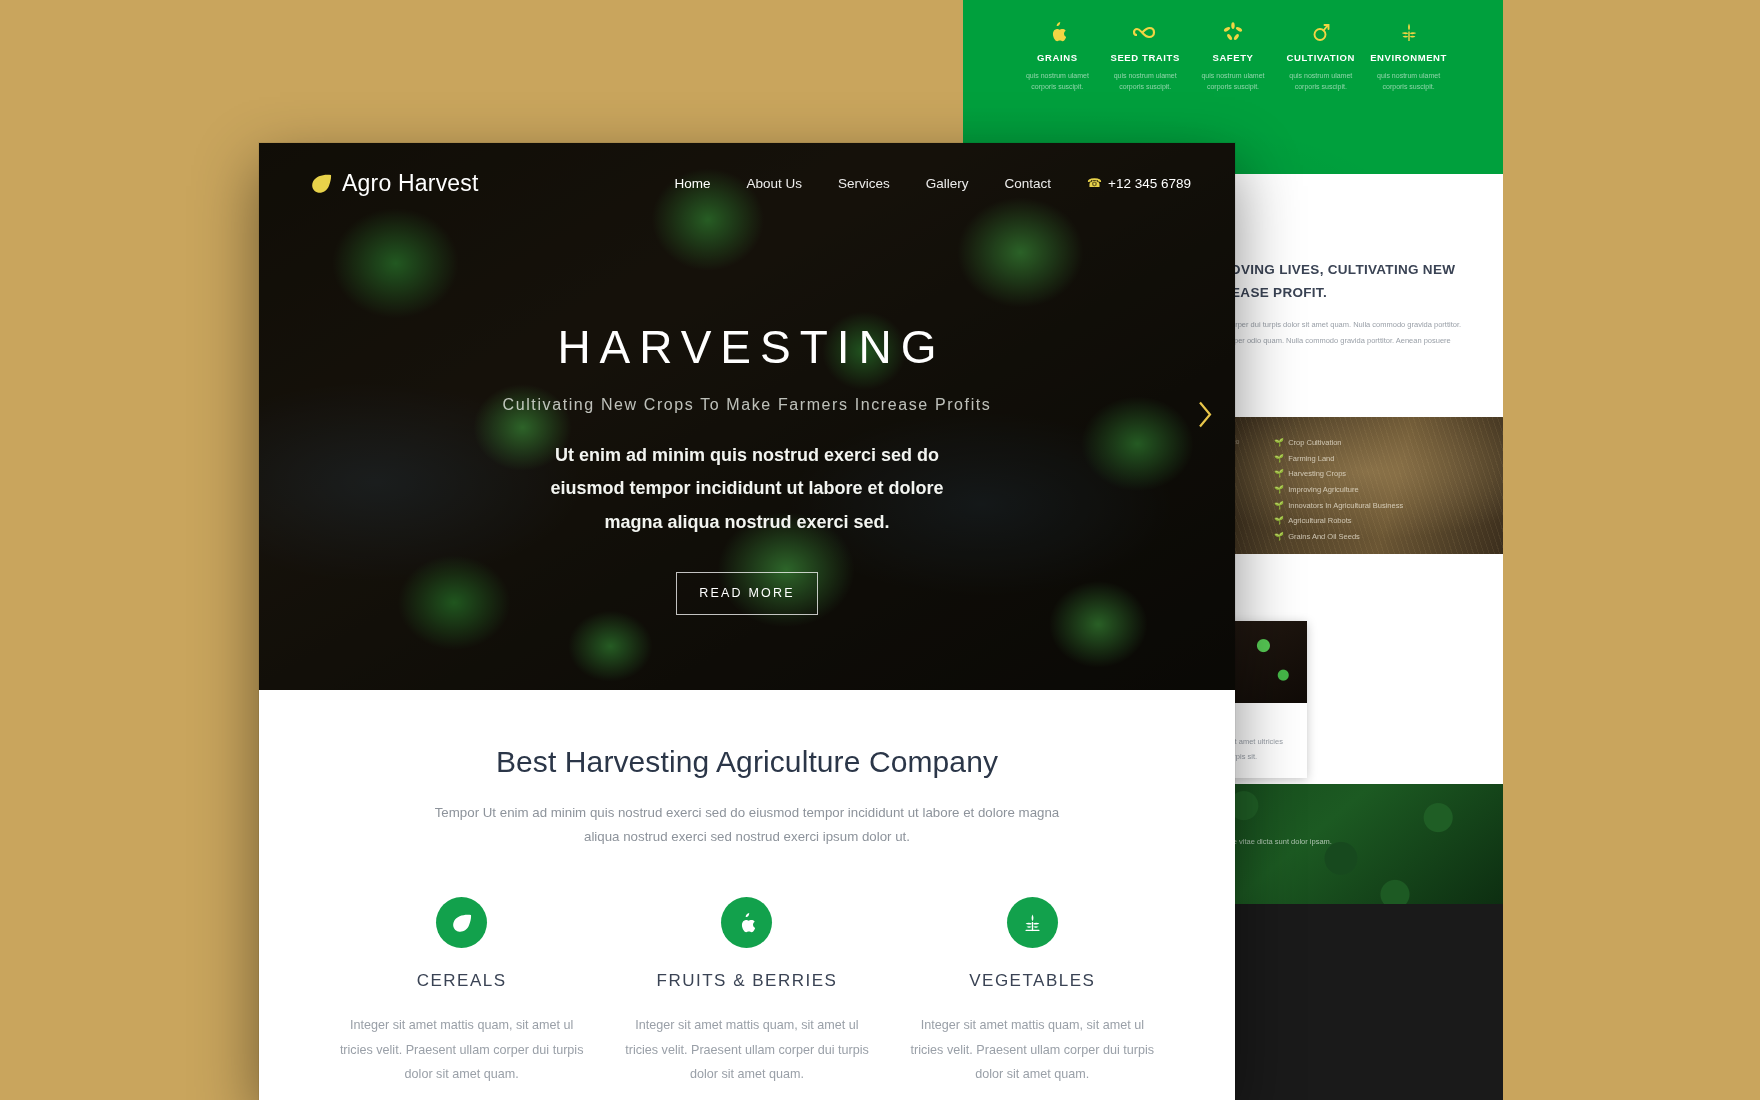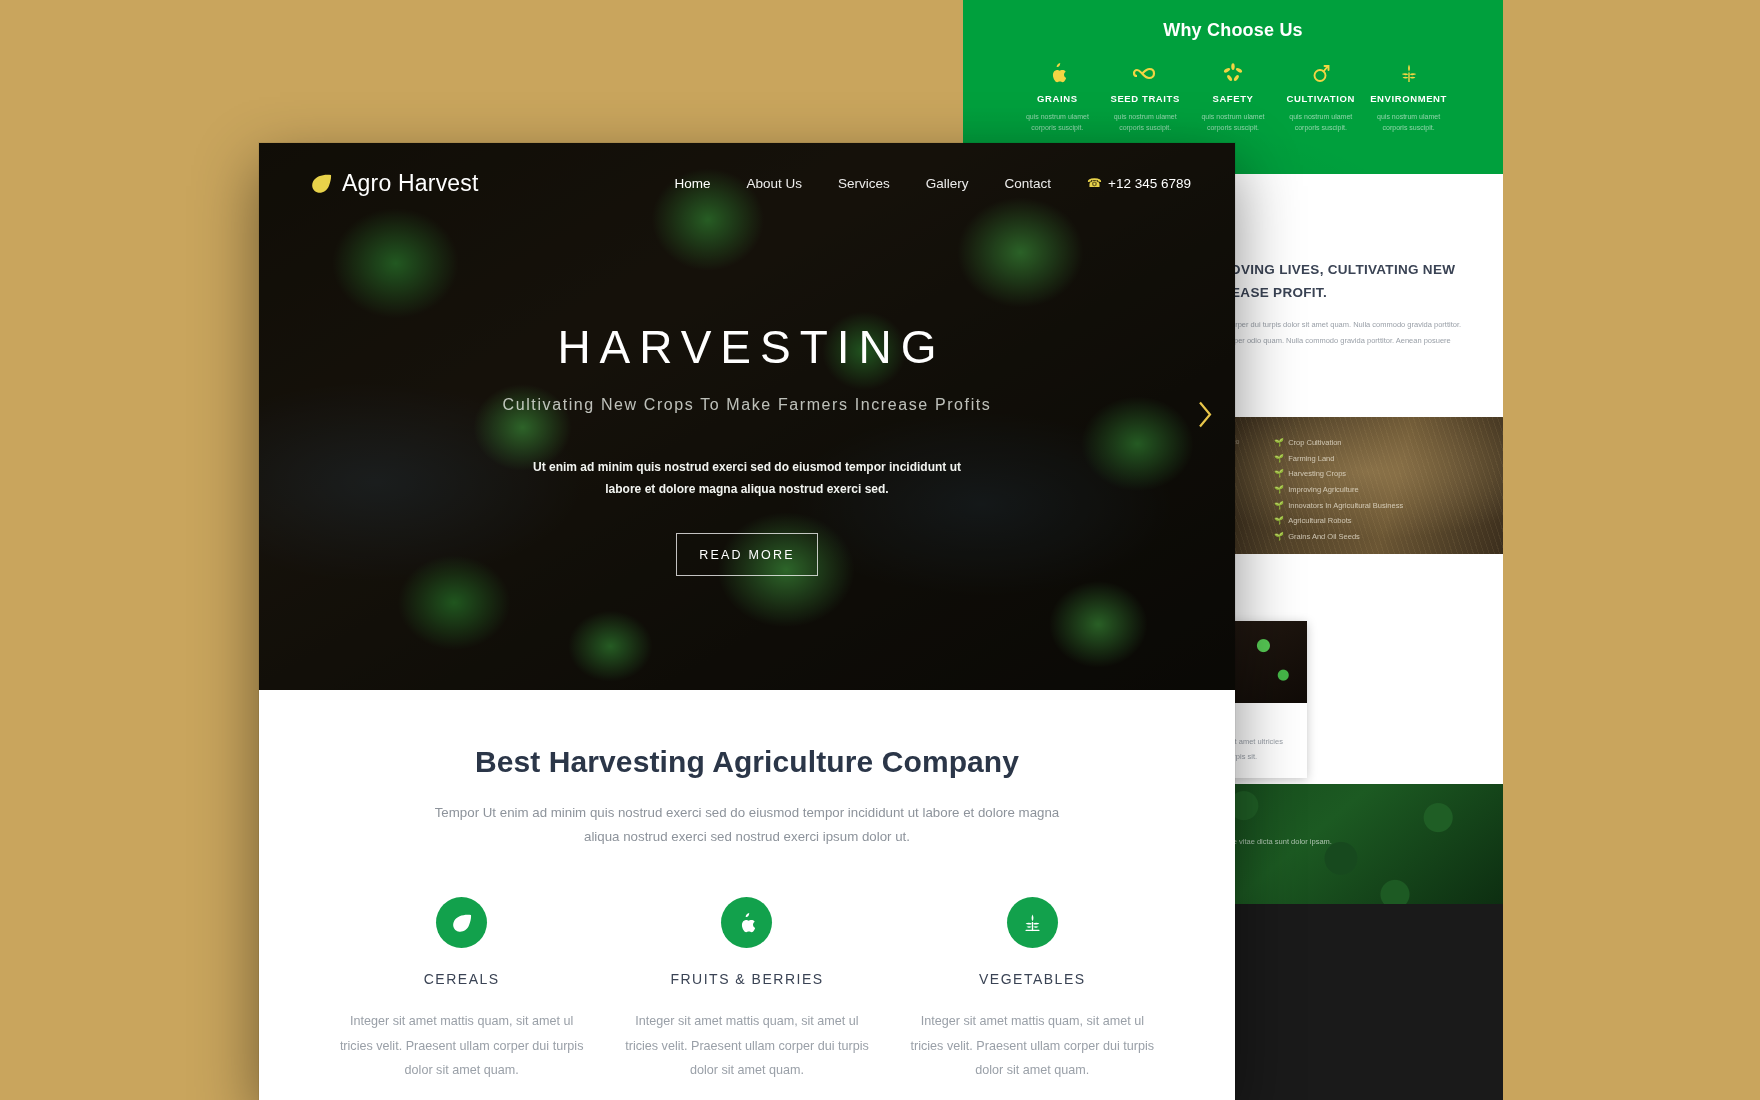--- a/index.html
+++ b/index.html
@@ -359,24 +359,24 @@
     text-indent: 9px;
   }
   .hero-sub {
     margin-top: 22px;
     color: rgba(233,236,230,.80);
     font-size: 16px;
     font-weight: 300;
     letter-spacing: 1.6px;
   }
   .hero-p {
-    margin: 42px auto 0;
+    margin: 25px auto 0;
     width: 440px;
     color: #f2f4f0;
-    font-size: 12px;
+    font-size: 18px;
     line-height: 1.85;
     font-weight: 600;
   }
   .hero-btn {
     margin: 33px auto 0;
     width: 142px; height: 43px;
     border: 1px solid rgba(255,255,255,.75);
     color: #fff;
     font-size: 12.5px;
     letter-spacing: 2.2px;
@@ -394,21 +394,21 @@
 
   
   .about {
     padding: 55px 60px 0 60px;
     background: #fff;
     height: 410px;
   }
   .about-h2 {
     text-align: center;
     font-size: 30px;
-    font-weight: 700;
+    font-weight: 400;
     color: #2b3648;
     letter-spacing: .1px;
   }
   .about-p {
     margin: 22px auto 0;
     width: 640px;
     text-align: center;
     font-size: 13.3px;
     line-height: 1.78;
     color: #8d939b;
@@ -421,38 +421,37 @@
   .feat-circle {
     width: 51px; height: 51px;
     border-radius: 50%;
     background: #12a14c;
     margin: 0 auto;
     display: flex; align-items: center; justify-content: center;
     color: #fff;
   }
   .feat-name {
     margin-top: 23px;
-    font-size: 14px;
+    font-size: 17px;
     letter-spacing: 1.5px;
     color: #3a4354;
   }
   .feat-p {
     margin-top: 22px;
     font-size: 12.6px;
     line-height: 1.95;
     color: #9aa0a8;
   }
 </style>
 </head>
 <body>
 
 <div id="bg-page">
 
   <section class="why-section">
-    <div class="why-title">Why Choose Us</div>
     <div class="why-grid">
 
       <div class="why-item">
         <span class="why-ic">
           <svg width="17" height="20" viewBox="0 0 17 20" fill="currentColor">
               <path d="M11.2 0c-.9.1-2 .7-2.6 1.4-.6.7-1 1.7-.9 2.6 1 .1 2-.4 2.6-1.1.6-.7 1-1.7.9-2.9zM13.6 7c-1.3-.1-2.4.7-3 .7-.6 0-1.6-.7-2.6-.7C6.6 7.1 5.3 7.9 4.6 9.2c-1.4 2.4-.4 6 1 8 .7 1 1.5 2 2.6 2 1 0 1.4-.6 2.7-.6s1.6.6 2.7.6c1.1 0 1.8-1 2.5-2 .8-1.1 1.1-2.2 1.1-2.3 0 0-2.1-.8-2.2-3.2 0-2 1.6-2.9 1.7-3-.9-1.4-2.4-1.6-3.1-1.7z"></path>
             </svg>
         </span>
         <div class="why-name">GRAINS</div>
         <div class="why-desc">quis nostrum ulamet corporis suscipit.</div>

